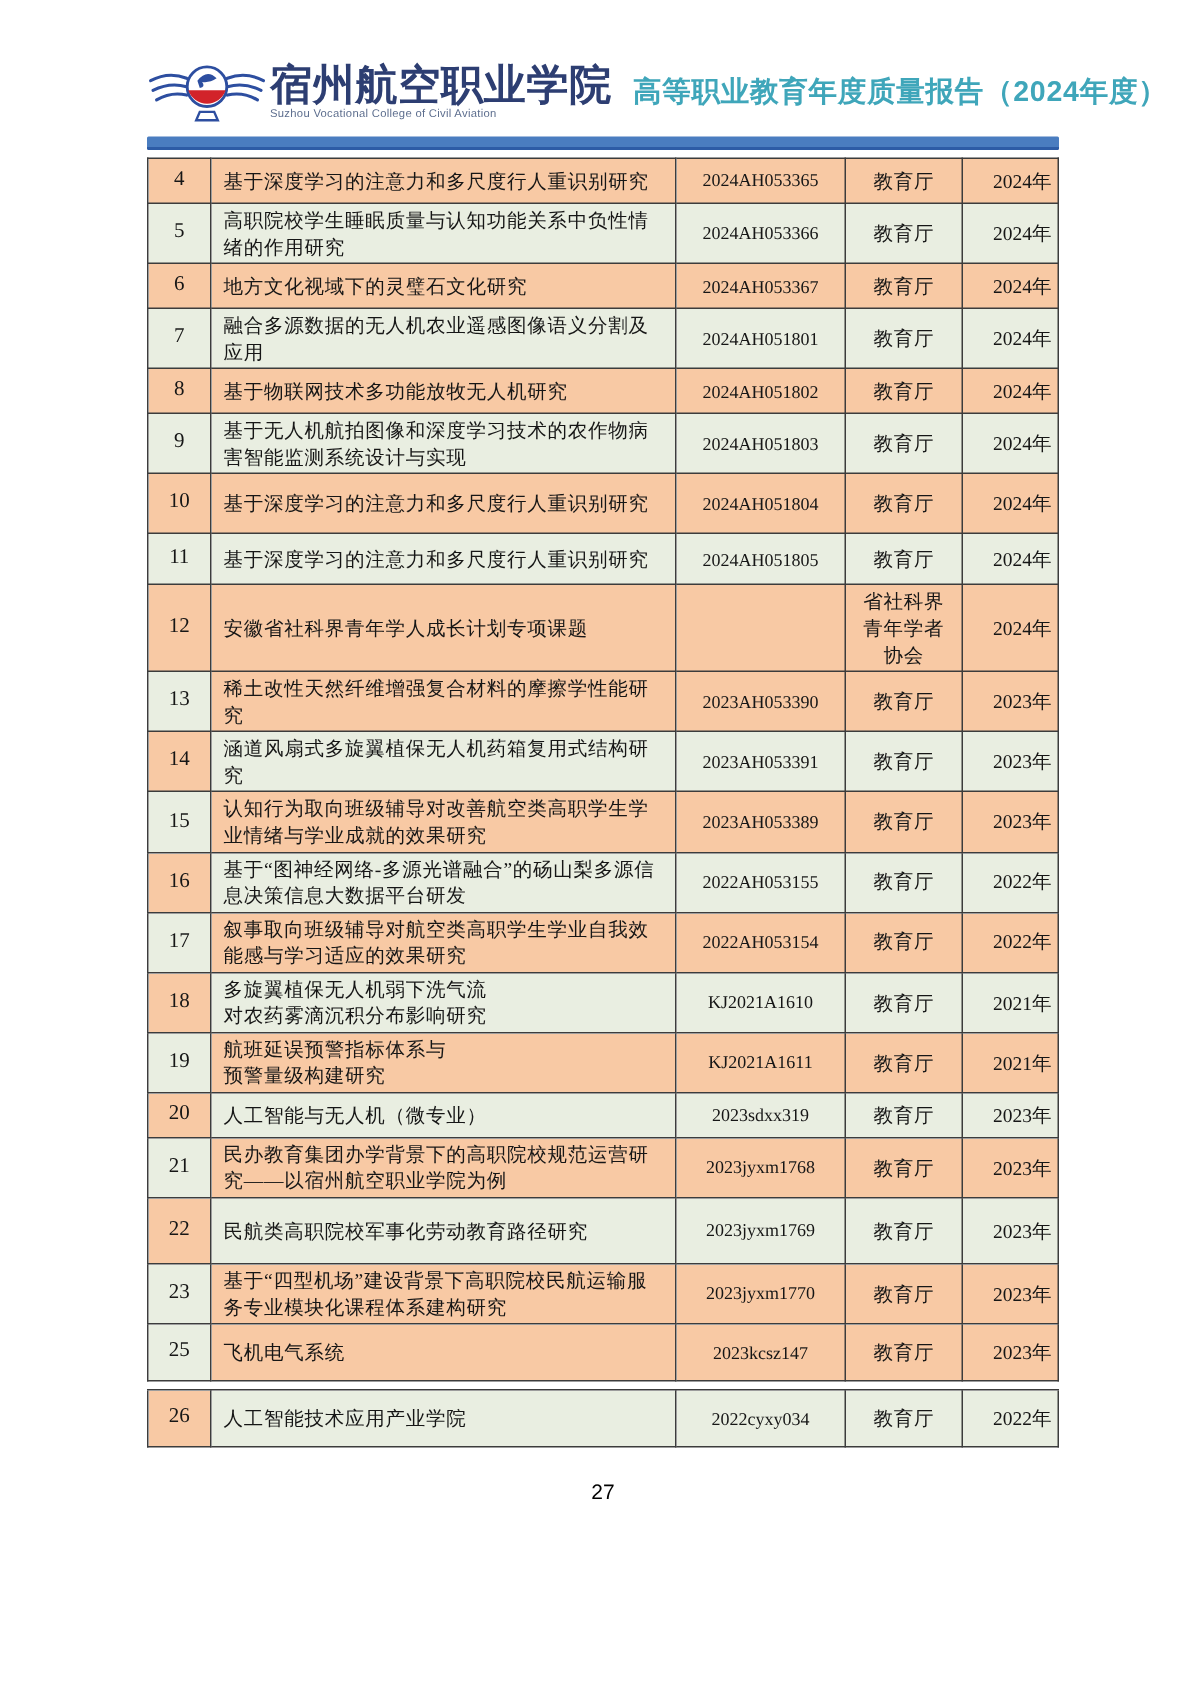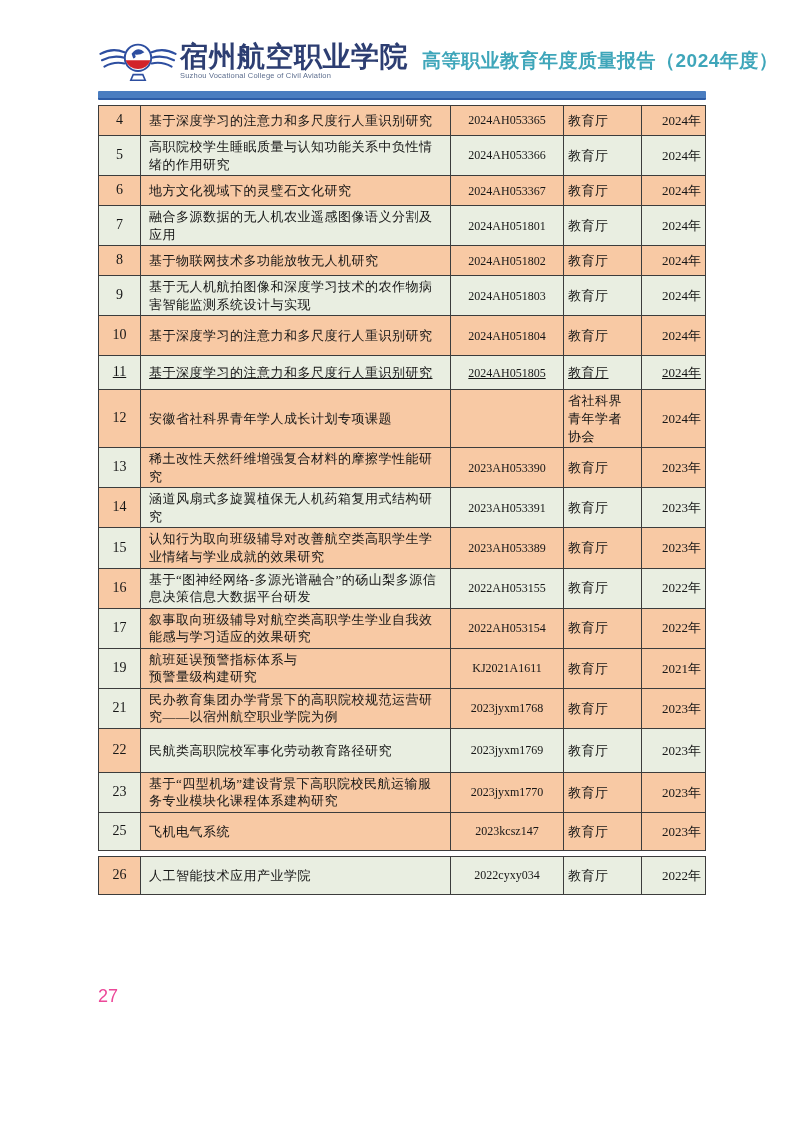--- a/index.html
+++ b/index.html
@@ -19,28 +19,28 @@
                 letter-spacing:.5px;white-space:nowrap;}
   .header-bar{height:7px;background:var(--barblue,#4a7dc0);border-bottom:2px solid #2d5ca6;
               margin-top:5px;border-radius:1px;}
   
   table.projects{border-collapse:collapse;width:608px;table-layout:fixed;margin-top:5px;}
   td{border:1px solid var(--bordercol,#3c3c3c);font-size:13px;line-height:1.35;
      padding:2px 4px;vertical-align:middle;overflow:hidden;}
   td.no{text-align:center;font-size:14px;}
   td.title{text-align:left;padding:2px 6px 2px 8px;white-space:pre-line;letter-spacing:.5px;}
   td.id{text-align:center;font-size:12px;}
-  td.dept{text-align:left;white-space:pre-line;letter-spacing:.5px;}
+  td.dept{text-align:center;white-space:pre-line;letter-spacing:.5px;}
   td.year{text-align:right;}
   td.orange{background:var(--orange,#f8c9a4);}
   td.green{background:var(--green,#e9eee1);}
   tr.gap td{border-left:none;border-right:none;background:#ffffff;height:5px;padding:0;}
   
-  .page-number{position:absolute;left:98px;width:608px;top:986px;
-               font-family:"Liberation Sans","DejaVu Sans",sans-serif;font-size:18px;color:#ec4899;}
+  .page-number{position:absolute;left:98px;width:608px;top:986px;text-align:center;
+               font-family:"Liberation Sans","DejaVu Sans",sans-serif;font-size:14px;color:#000000;}
 </style>
 </head>
 <body>
 
 <div class="page">
   <div class="content">
 
     <div class="header-row">
       <svg class="logo" viewBox="0 0 100 62">
         <g fill="none" stroke="#2d4ea0" stroke-width="2.6" stroke-linecap="round">
@@ -115,21 +115,21 @@
             <td class="dept green">教育厅</td>
             <td class="year green">2024年</td>
           </tr>
           <tr style="height: 40px;">
             <td class="no orange">10</td>
             <td class="title orange">基于深度学习的注意力和多尺度行人重识别研究</td>
             <td class="id orange">2024AH051804</td>
             <td class="dept orange">教育厅</td>
             <td class="year orange">2024年</td>
           </tr>
-          <tr style="height: 34px; text-decoration: underline;">
+          <tr style="height: 34px;">
             <td class="no green">11</td>
             <td class="title green">基于深度学习的注意力和多尺度行人重识别研究</td>
             <td class="id green">2024AH051805</td>
             <td class="dept green">教育厅</td>
             <td class="year green">2024年</td>
           </tr>
           <tr style="height: 58px;">
             <td class="no orange">12</td>
             <td class="title orange">安徽省社科界青年学人成长计划专项课题</td>
             <td class="id orange"></td>
@@ -167,27 +167,42 @@
             <td class="year green">2022年</td>
           </tr>
           <tr style="height: 38px;">
             <td class="no green">17</td>
             <td class="title orange">叙事取向班级辅导对航空类高职学生学业自我效能感与学习适应的效果研究</td>
             <td class="id orange">2022AH053154</td>
             <td class="dept orange">教育厅</td>
             <td class="year orange">2022年</td>
           </tr>
           <tr style="height: 38px;">
+            <td class="no orange">18</td>
+            <td class="title green">多旋翼植保无人机弱下洗气流
+对农药雾滴沉积分布影响研究</td>
+            <td class="id green">KJ2021A1610</td>
+            <td class="dept green">教育厅</td>
+            <td class="year green">2021年</td>
+          </tr>
+          <tr style="height: 38px;">
             <td class="no green">19</td>
             <td class="title orange">航班延误预警指标体系与
 预警量级构建研究</td>
             <td class="id orange">KJ2021A1611</td>
             <td class="dept orange">教育厅</td>
             <td class="year orange">2021年</td>
           </tr>
+          <tr style="height: 30px;">
+            <td class="no orange">20</td>
+            <td class="title green">人工智能与无人机（微专业）</td>
+            <td class="id green">2023sdxx319</td>
+            <td class="dept green">教育厅</td>
+            <td class="year green">2023年</td>
+          </tr>
           <tr style="height: 38px; padding-left: 36px;">
             <td class="no green">21</td>
             <td class="title orange">民办教育集团办学背景下的高职院校规范运营研究——以宿州航空职业学院为例</td>
             <td class="id orange">2023jyxm1768</td>
             <td class="dept orange">教育厅</td>
             <td class="year orange">2023年</td>
           </tr>
           <tr style="height: 44px;">
             <td class="no orange">22</td>
             <td class="title green">民航类高职院校军事化劳动教育路径研究</td>

